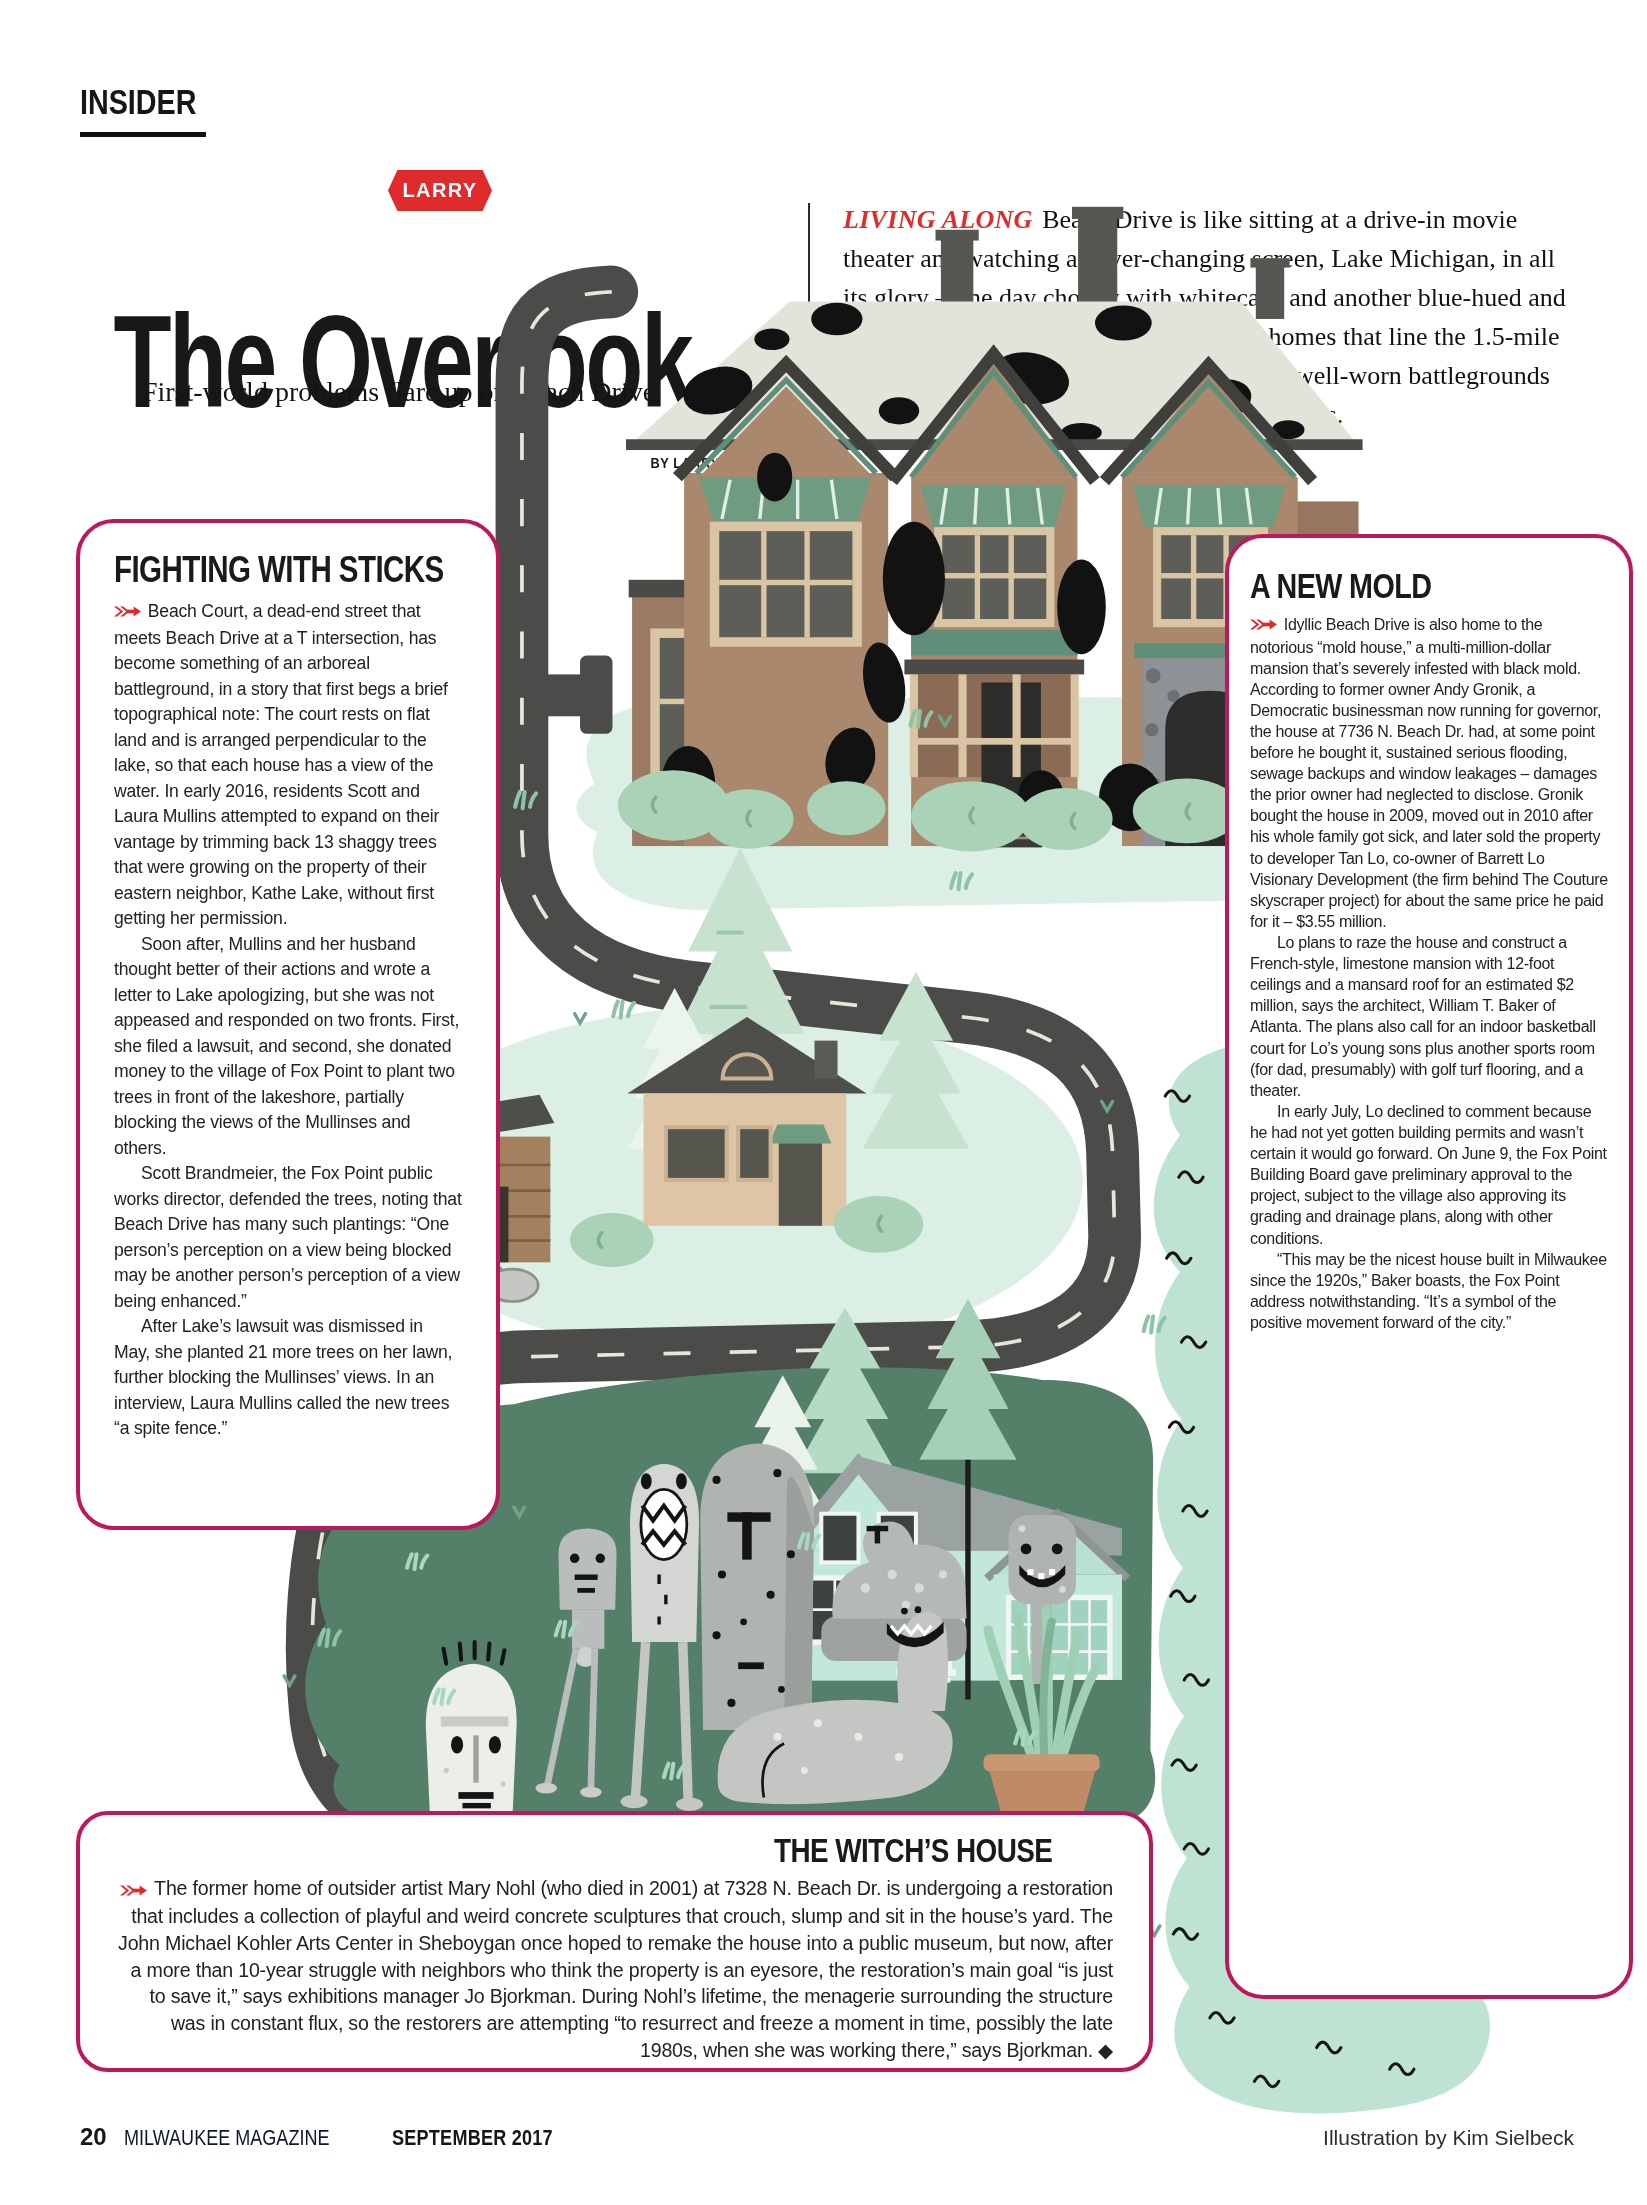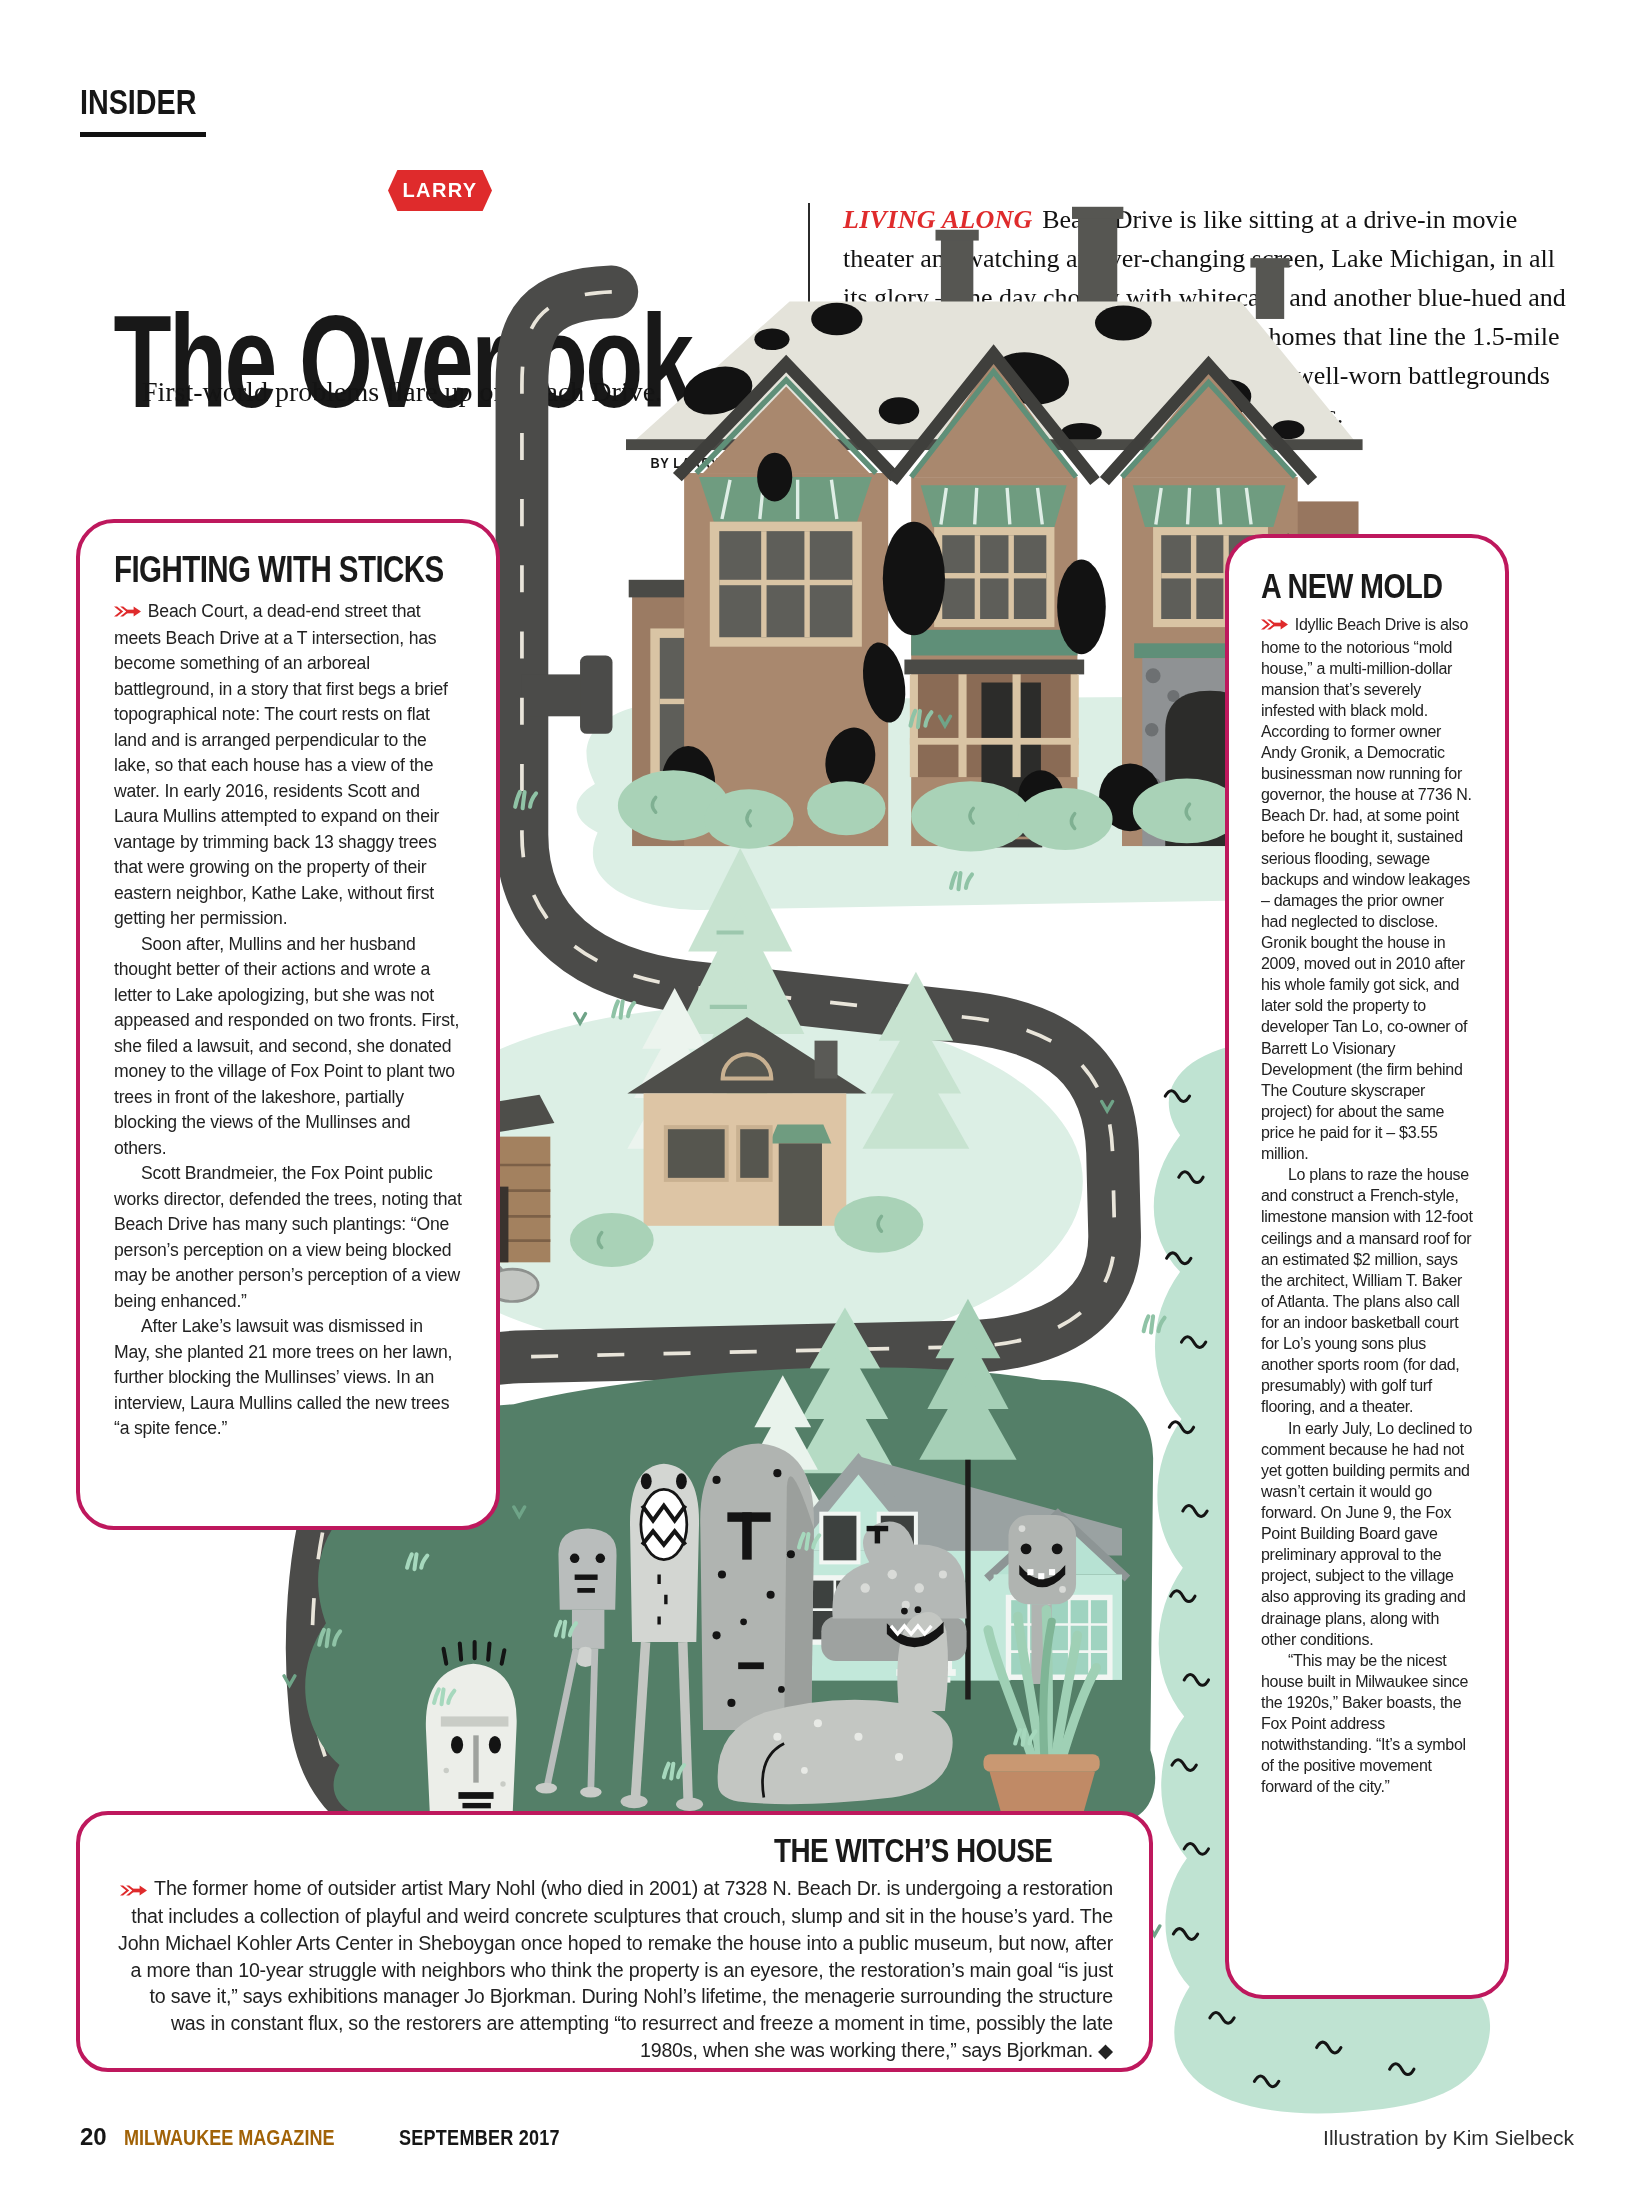--- a/index.html
+++ b/index.html
@@ -29,31 +29,31 @@
   .leadin{color:#df2b2c;font-style:italic;font-weight:bold;margin-right:9.5px;letter-spacing:0.3px;}
 
   .illo{position:absolute;left:0;top:0;width:1648px;height:2205px;z-index:1;pointer-events:none;}
 
   .box{position:absolute;background:#fff;border:4px solid #be185d;box-sizing:border-box;z-index:2;}
   .box h2{margin:0 0 8px 0;font-size:36px;letter-spacing:-0.7px;color:#1a1a1a;}
   .box p{margin:0;color:#222;}
   .box p.ind{text-indent:27px;}
   #box-sticks{left:76px;top:519px;width:424px;height:1011px;border-radius:38px;padding:26px 34px;}
   #box-sticks p{font-size:17.6px;line-height:1.45;letter-spacing:-0.2px;}
-  #box-mold{left:1225px;top:534px;width:284px;height:1465px;border-radius:38px;padding:28px 32px;}
+  #box-mold{left:1225px;top:534px;width:408px;height:1465px;border-radius:38px;padding:28px 21px;}
   #box-mold p{font-size:16px;line-height:1.32;letter-spacing:-0.3px;}
   #box-mold h2{font-size:35px;}
   #box-witch{left:76px;top:1811px;width:1077px;height:261px;border-radius:32px;padding:16px 36px;text-align:right;}
   #box-witch p{font-size:19.6px;line-height:1.36;letter-spacing:-0.2px;}
   #box-witch h2{font-size:34px;margin-bottom:5.4px;}
   .arrow{display:inline-block;margin-right:6.8px;vertical-align:-1.4px;}
 
   .footer-left{position:absolute;left:80px;top:2123px;display:flex;align-items:baseline;gap:17.6px;z-index:2;}
   .pageno{font-weight:bold;font-size:24px;}
-  .mag{font-size:22px;font-weight:bold;color:#a16207;}
+  .mag{font-size:22px;font-weight:normal;color:#0f172a;}
   .issue{font-size:22px;font-weight:bold;letter-spacing:0.3px;}
   .footer-right{position:absolute;right:74px;top:2126px;font-size:21px;color:#2e2e2e;z-index:2;text-align:center;}
 </style>
 </head>
 <body>
 
 <div class="page">
 
   <svg class="illo" viewBox="0 0 2438 3263" aria-hidden="true">
     <defs>

